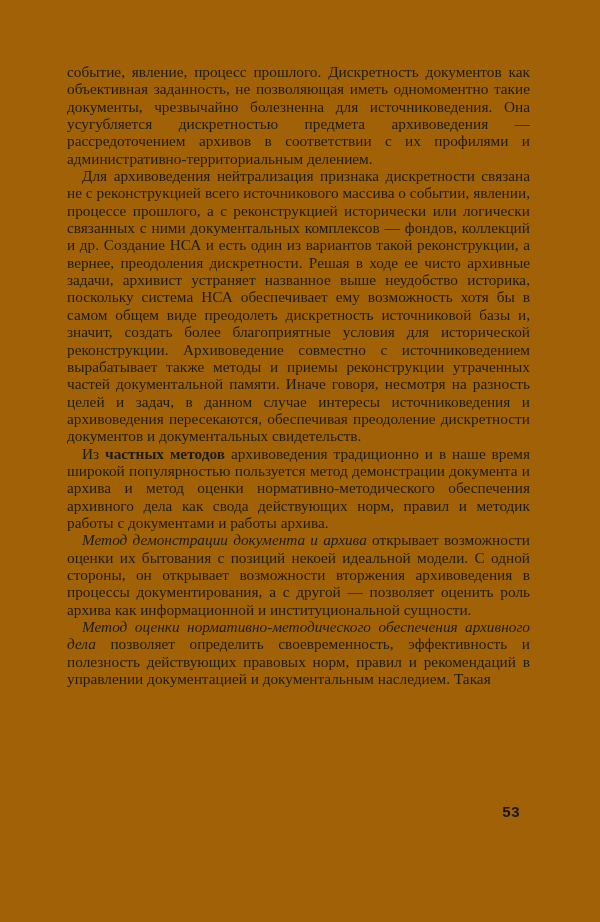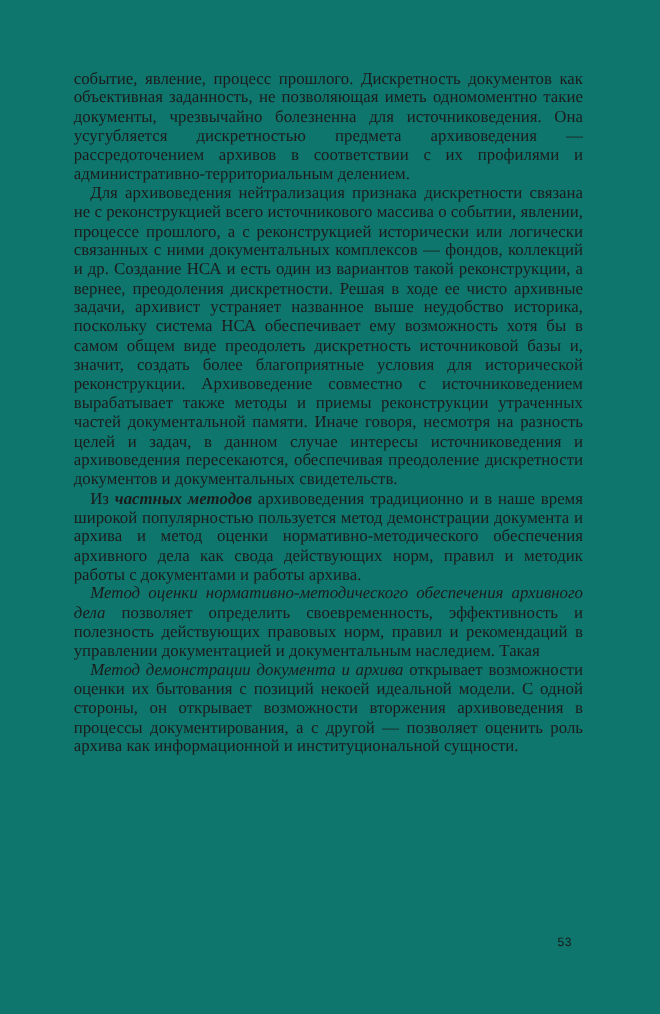--- a/index.html
+++ b/index.html
@@ -10,21 +10,21 @@
   body {
     width: 600px;
     height: 922px;
     position: relative;
     overflow: hidden;
     font-family: "Liberation Serif", "DejaVu Serif", serif;
   }
   .page {
     position: absolute;
     inset: 0;
-    background: #0f766e;
+    background: #a16207;
   }
   .text-block {
     position: absolute;
     left: 67px;
     top: 63px;
     width: 463px;
     color: #1b1b1b;
     font-size: 15.3px;
     line-height: 17.35px;
     text-align: justify;
@@ -33,37 +33,37 @@
   }
   .text-block p {
     margin: 0;
     padding: 0;
   }
   .text-block p.indent {
     text-indent: 15px;
   }
   .run-normal { font-style: normal; font-weight: normal; }
   .run-italic { font-style: italic; font-weight: normal; }
-  .run-bold-italic { font-style: italic; font-weight: bold; }
+  .run-bold-italic { font-weight: bold; }
   .folio {
     position: absolute;
-    top: 851px;
+    top: 803px;
     right: 80px;
     font-family: "Liberation Sans", "DejaVu Sans", sans-serif;
-    font-size: 11px;
-    font-weight: normal;
+    font-size: 15px;
+    font-weight: bold;
     color: #161616;
     letter-spacing: 0.5px;
   }
 </style>
 </head>
 <body>
 
 <main class="page">
   <section class="text-block">
       <p class=""><span class="run-normal">событие, явление, процесс прошлого. Дискретность документов как объективная заданность, не позволяющая иметь одномоментно такие документы, чрезвычайно болезненна для источниковедения. Она усугубляется дискретностью предмета архивоведения — рассредоточением архивов в соответствии с их профилями и административно-территориальным делением.</span></p>
       <p class="indent"><span class="run-normal">Для архивоведения нейтрализация признака дискретности связана не с реконструкцией всего источникового массива о событии, явлении, процессе прошлого, а с реконструкцией исторически или логически связанных с ними документальных комплексов — фондов, коллекций и др. Создание НСА и есть один из вариантов такой реконструкции, а вернее, преодоления дискретности. Решая в ходе ее чисто архивные задачи, архивист устраняет названное выше неудобство историка, поскольку система НСА обеспечивает ему возможность хотя бы в самом общем виде преодолеть дискретность источниковой базы и, значит, создать более благоприятные условия для исторической реконструкции. Архивоведение совместно с источниковедением вырабатывает также методы и приемы реконструкции утраченных частей документальной памяти. Иначе говоря, несмотря на разность целей и задач, в данном случае интересы источниковедения и архивоведения пересекаются, обеспечивая преодоление дискретности документов и документальных свидетельств.</span></p>
       <p class="indent"><span class="run-normal">Из </span><span class="run-bold-italic">частных методов</span><span class="run-normal"> архивоведения традиционно и в наше время широкой популярностью пользуется метод демонстрации документа и архива и метод оценки нормативно-методического обеспечения архивного дела как свода действующих норм, правил и методик работы с документами и работы архива.</span></p>
+      <p class="indent"><span class="run-italic">Метод демонстрации документа и архива</span><span class="run-normal"> открывает возможности оценки их бытования с позиций некоей идеальной модели. С одной стороны, он открывает возможности вторжения архивоведения в процессы документирования, а с другой — позволяет оценить роль архива как информационной и институциональной сущности.</span></p>
       <p class="indent"><span class="run-italic">Метод оценки нормативно-методического обеспечения архивного дела</span><span class="run-normal"> позволяет определить своевременность, эффективность и полезность действующих правовых норм, правил и рекомендаций в управлении документацией и документальным наследием. Такая</span></p>
-      <p class="indent"><span class="run-italic">Метод демонстрации документа и архива</span><span class="run-normal"> открывает возможности оценки их бытования с позиций некоей идеальной модели. С одной стороны, он открывает возможности вторжения архивоведения в процессы документирования, а с другой — позволяет оценить роль архива как информационной и институциональной сущности.</span></p>
     </section>
   <div class="folio">53</div>
 </main>
 
 </body></html>

